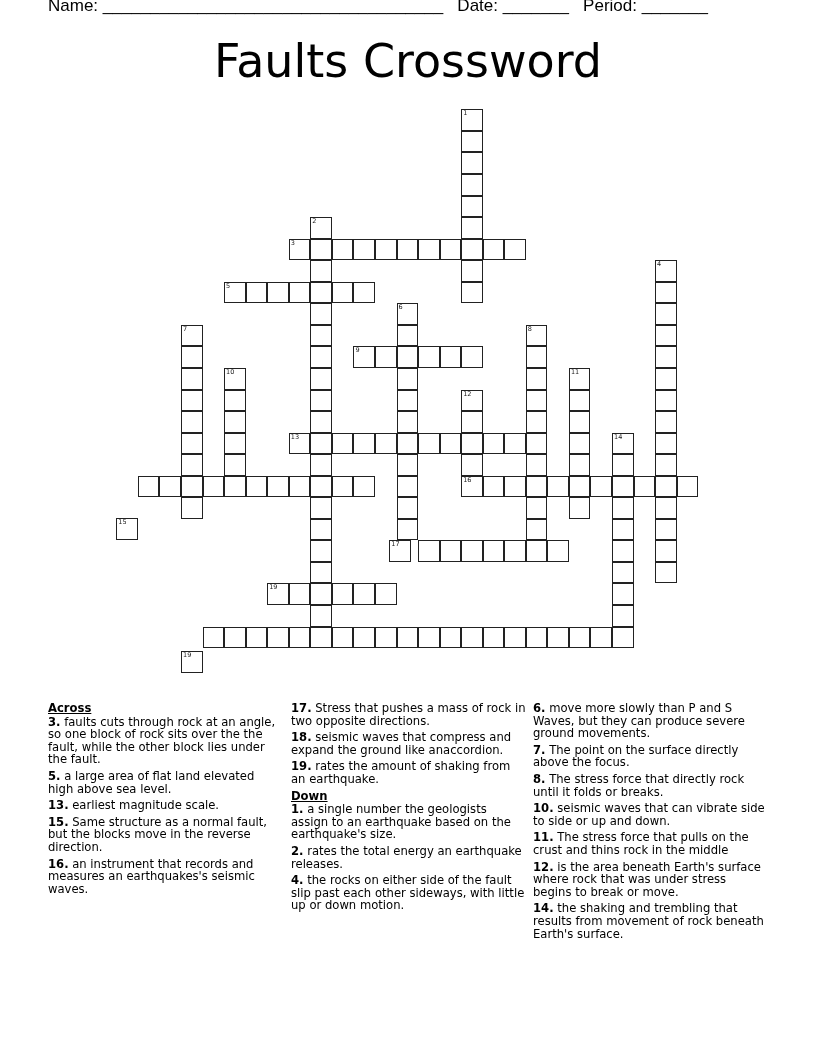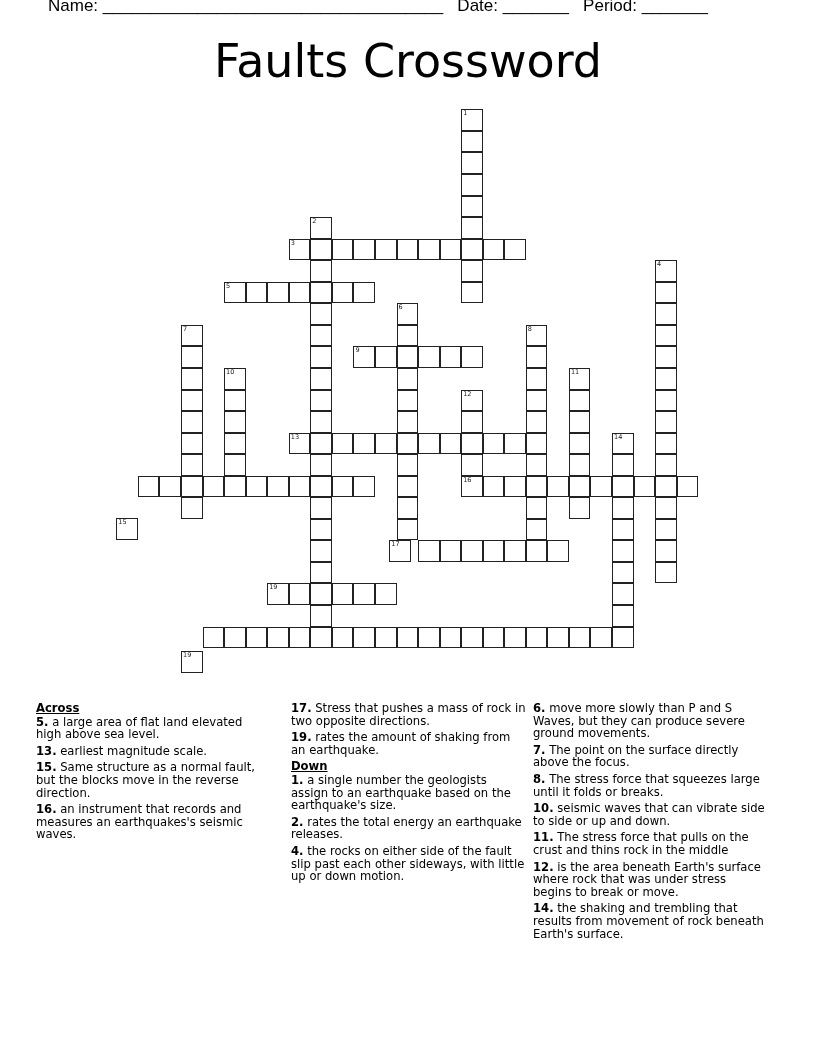--- a/index.html
+++ b/index.html
@@ -3,21 +3,21 @@
 <meta charset="utf-8">
 <style>
   html, body { margin:0; padding:0; background:#fff; }
   body { width:816px; height:1056px; position:relative; overflow:hidden; font-family:"DejaVu Sans", sans-serif; color:#000; }
   .header-line { position:absolute; top:-4px; left:48px; font-family:"Liberation Sans", sans-serif; font-size:17px; white-space:pre; }
   .title { position:absolute; top:34px; left:0; width:816px; text-align:center; font-family:"DejaVu Sans", sans-serif; font-size:46px; letter-spacing:0px; }
   .grid { position:absolute; left:117px; top:110px; width:600px; height:560px; }
   .cell { position:absolute; width:21.55px; height:21.55px; box-sizing:border-box; border:1.3px solid #222; background:#fff; margin-left:-0.65px; margin-top:-0.65px; }
   .cell .num { position:absolute; top:0; left:1px; font-size:6.5px; line-height:7px; color:#222; }
   .clues { position:absolute; top:702px; font-family:"DejaVu Sans", sans-serif; font-size:11.6px; line-height:12.6px; }
-  .col1 { left:36px; width:230px; }
+  .col1 { left:48px; width:230px; }
   .col2 { left:291px; width:235px; }
   .col3 { left:533px; width:232px; }
   .clue { margin-bottom:4px; }
   .clue b { font-weight:bold; }
   .heading { font-weight:bold; text-decoration:underline; margin-bottom:1px; }
 </style>
 </head>
 <body>
 
 <div class="header-line"><span>Name:</span> <span>____________________________________</span>   <span>Date:</span> <span>_______</span>   <span>Period:</span> <span>_______</span></div>
@@ -237,36 +237,38 @@
     <div class="cell" style="left: 366.35px; top: 517.2px;"></div>
     <div class="cell" style="left: 387.9px; top: 517.2px;"></div>
     <div class="cell" style="left: 409.45px; top: 517.2px;"></div>
     <div class="cell" style="left: 431px; top: 517.2px;"></div>
     <div class="cell" style="left: 452.55px; top: 517.2px;"></div>
     <div class="cell" style="left: 474.1px; top: 517.2px;"></div>
   </div>
 
 <div class="clues col1">
   <div class="heading">Across</div>
+  <div class="clue"><b>3.</b> <span>faults cuts through rock at an angle, so one block of rock sits over the the fault, while the other block lies under the fault.</span></div>
   <div class="clue"><b>5.</b> <span>a large area of flat land elevated high above sea level.</span></div>
   <div class="clue"><b>13.</b> <span>earliest magnitude scale.</span></div>
   <div class="clue"><b>15.</b> <span>Same structure as a normal fault, but the blocks move in the reverse direction.</span></div>
   <div class="clue"><b>16.</b> <span>an instrument that records and measures an earthquakes's seismic waves.</span></div>
 </div>
 
 <div class="clues col2">
   <div class="clue"><b>17.</b> <span>Stress that pushes a mass of rock in two opposite directions.</span></div>
+  <div class="clue"><b>18.</b> <span>seismic waves that compress and expand the ground like anaccordion.</span></div>
   <div class="clue"><b>19.</b> <span>rates the amount of shaking from an earthquake.</span></div>
   <div class="heading">Down</div>
   <div class="clue"><b>1.</b> <span>a single number the geologists assign to an earthquake based on the earthquake's size.</span></div>
   <div class="clue"><b>2.</b> <span>rates the total energy an earthquake releases.</span></div>
   <div class="clue"><b>4.</b> <span>the rocks on either side of the fault slip past each other sideways, with little up or down motion.</span></div>
 </div>
 
 <div class="clues col3">
   <div class="clue"><b>6.</b> <span>move more slowly than P and S Waves, but they can produce severe ground movements.</span></div>
   <div class="clue"><b>7.</b> <span>The point on the surface directly above the focus.</span></div>
-  <div class="clue"><b>8.</b> <span>The stress force that squeezes large until it folds or breaks.</span></div>
+  <div class="clue"><b>8.</b> <span>The stress force that directly rock until it folds or breaks.</span></div>
   <div class="clue"><b>10.</b> <span>seismic waves that can vibrate side to side or up and down.</span></div>
   <div class="clue"><b>11.</b> <span>The stress force that pulls on the crust and thins rock in the middle</span></div>
   <div class="clue"><b>12.</b> <span>is the area beneath Earth's surface where rock that was under stress begins to break or move.</span></div>
   <div class="clue"><b>14.</b> <span>the shaking and trembling that results from movement of rock beneath Earth's surface.</span></div>
 </div>
 
 </body></html>

